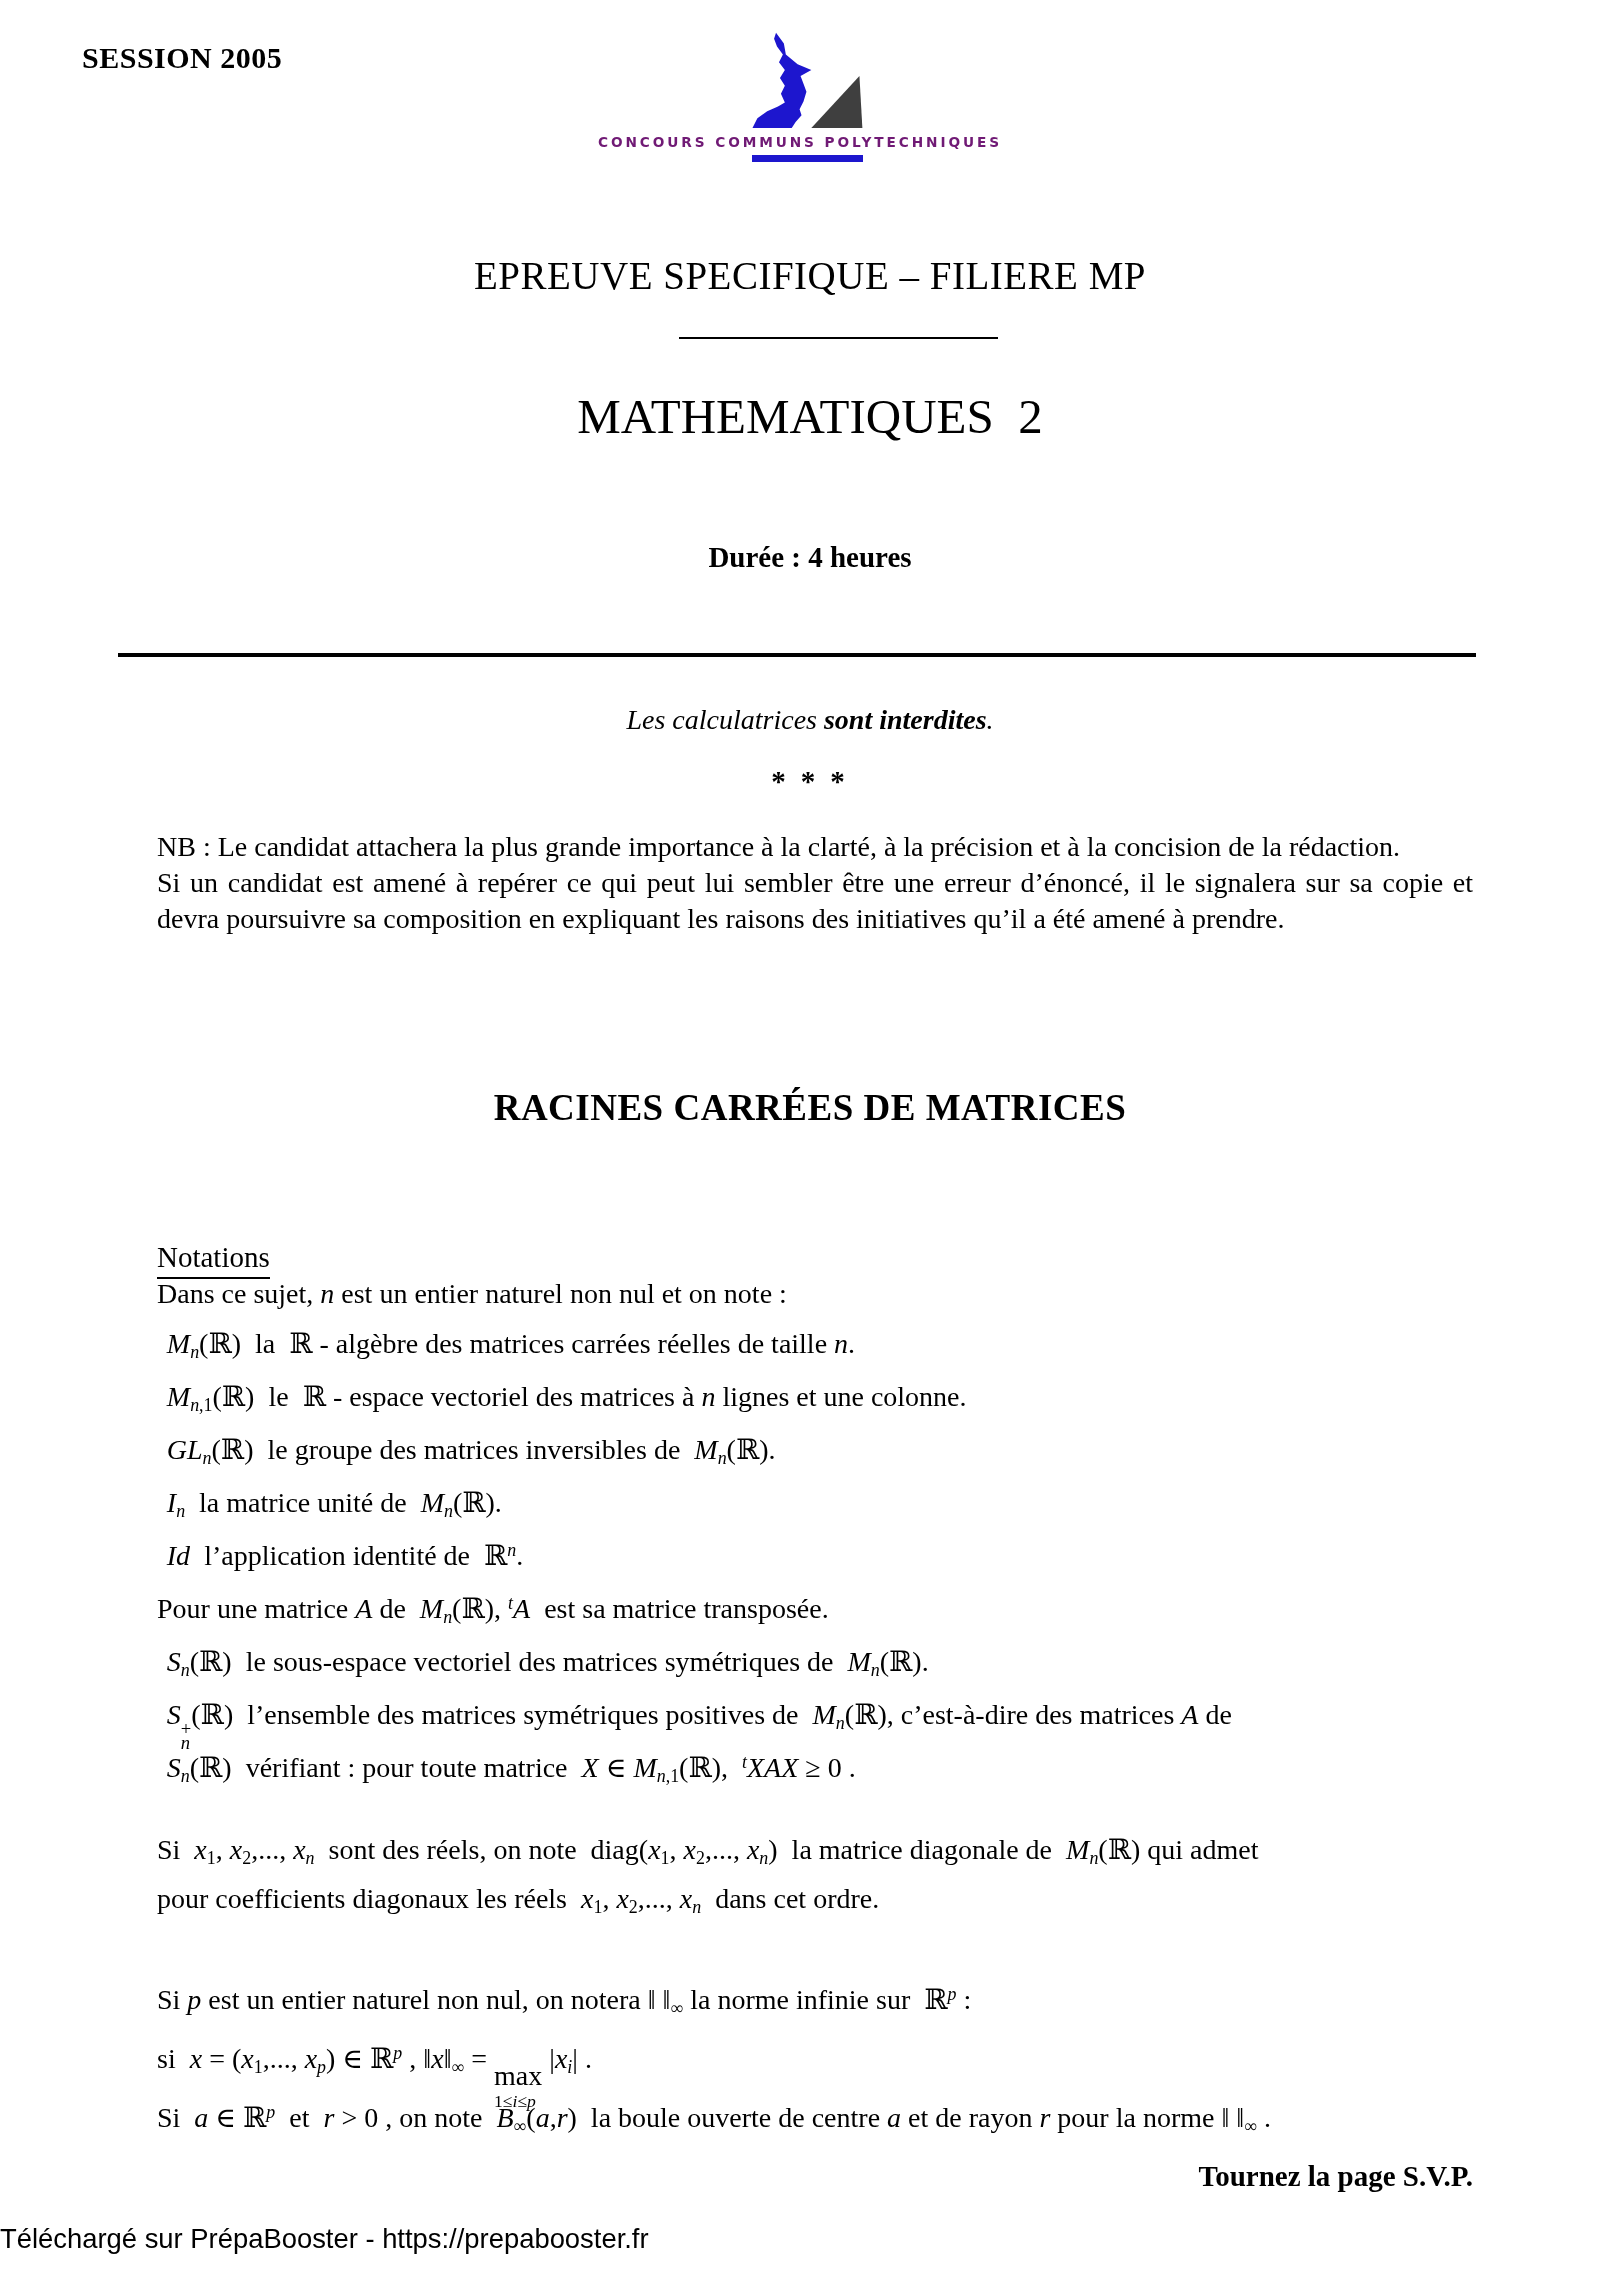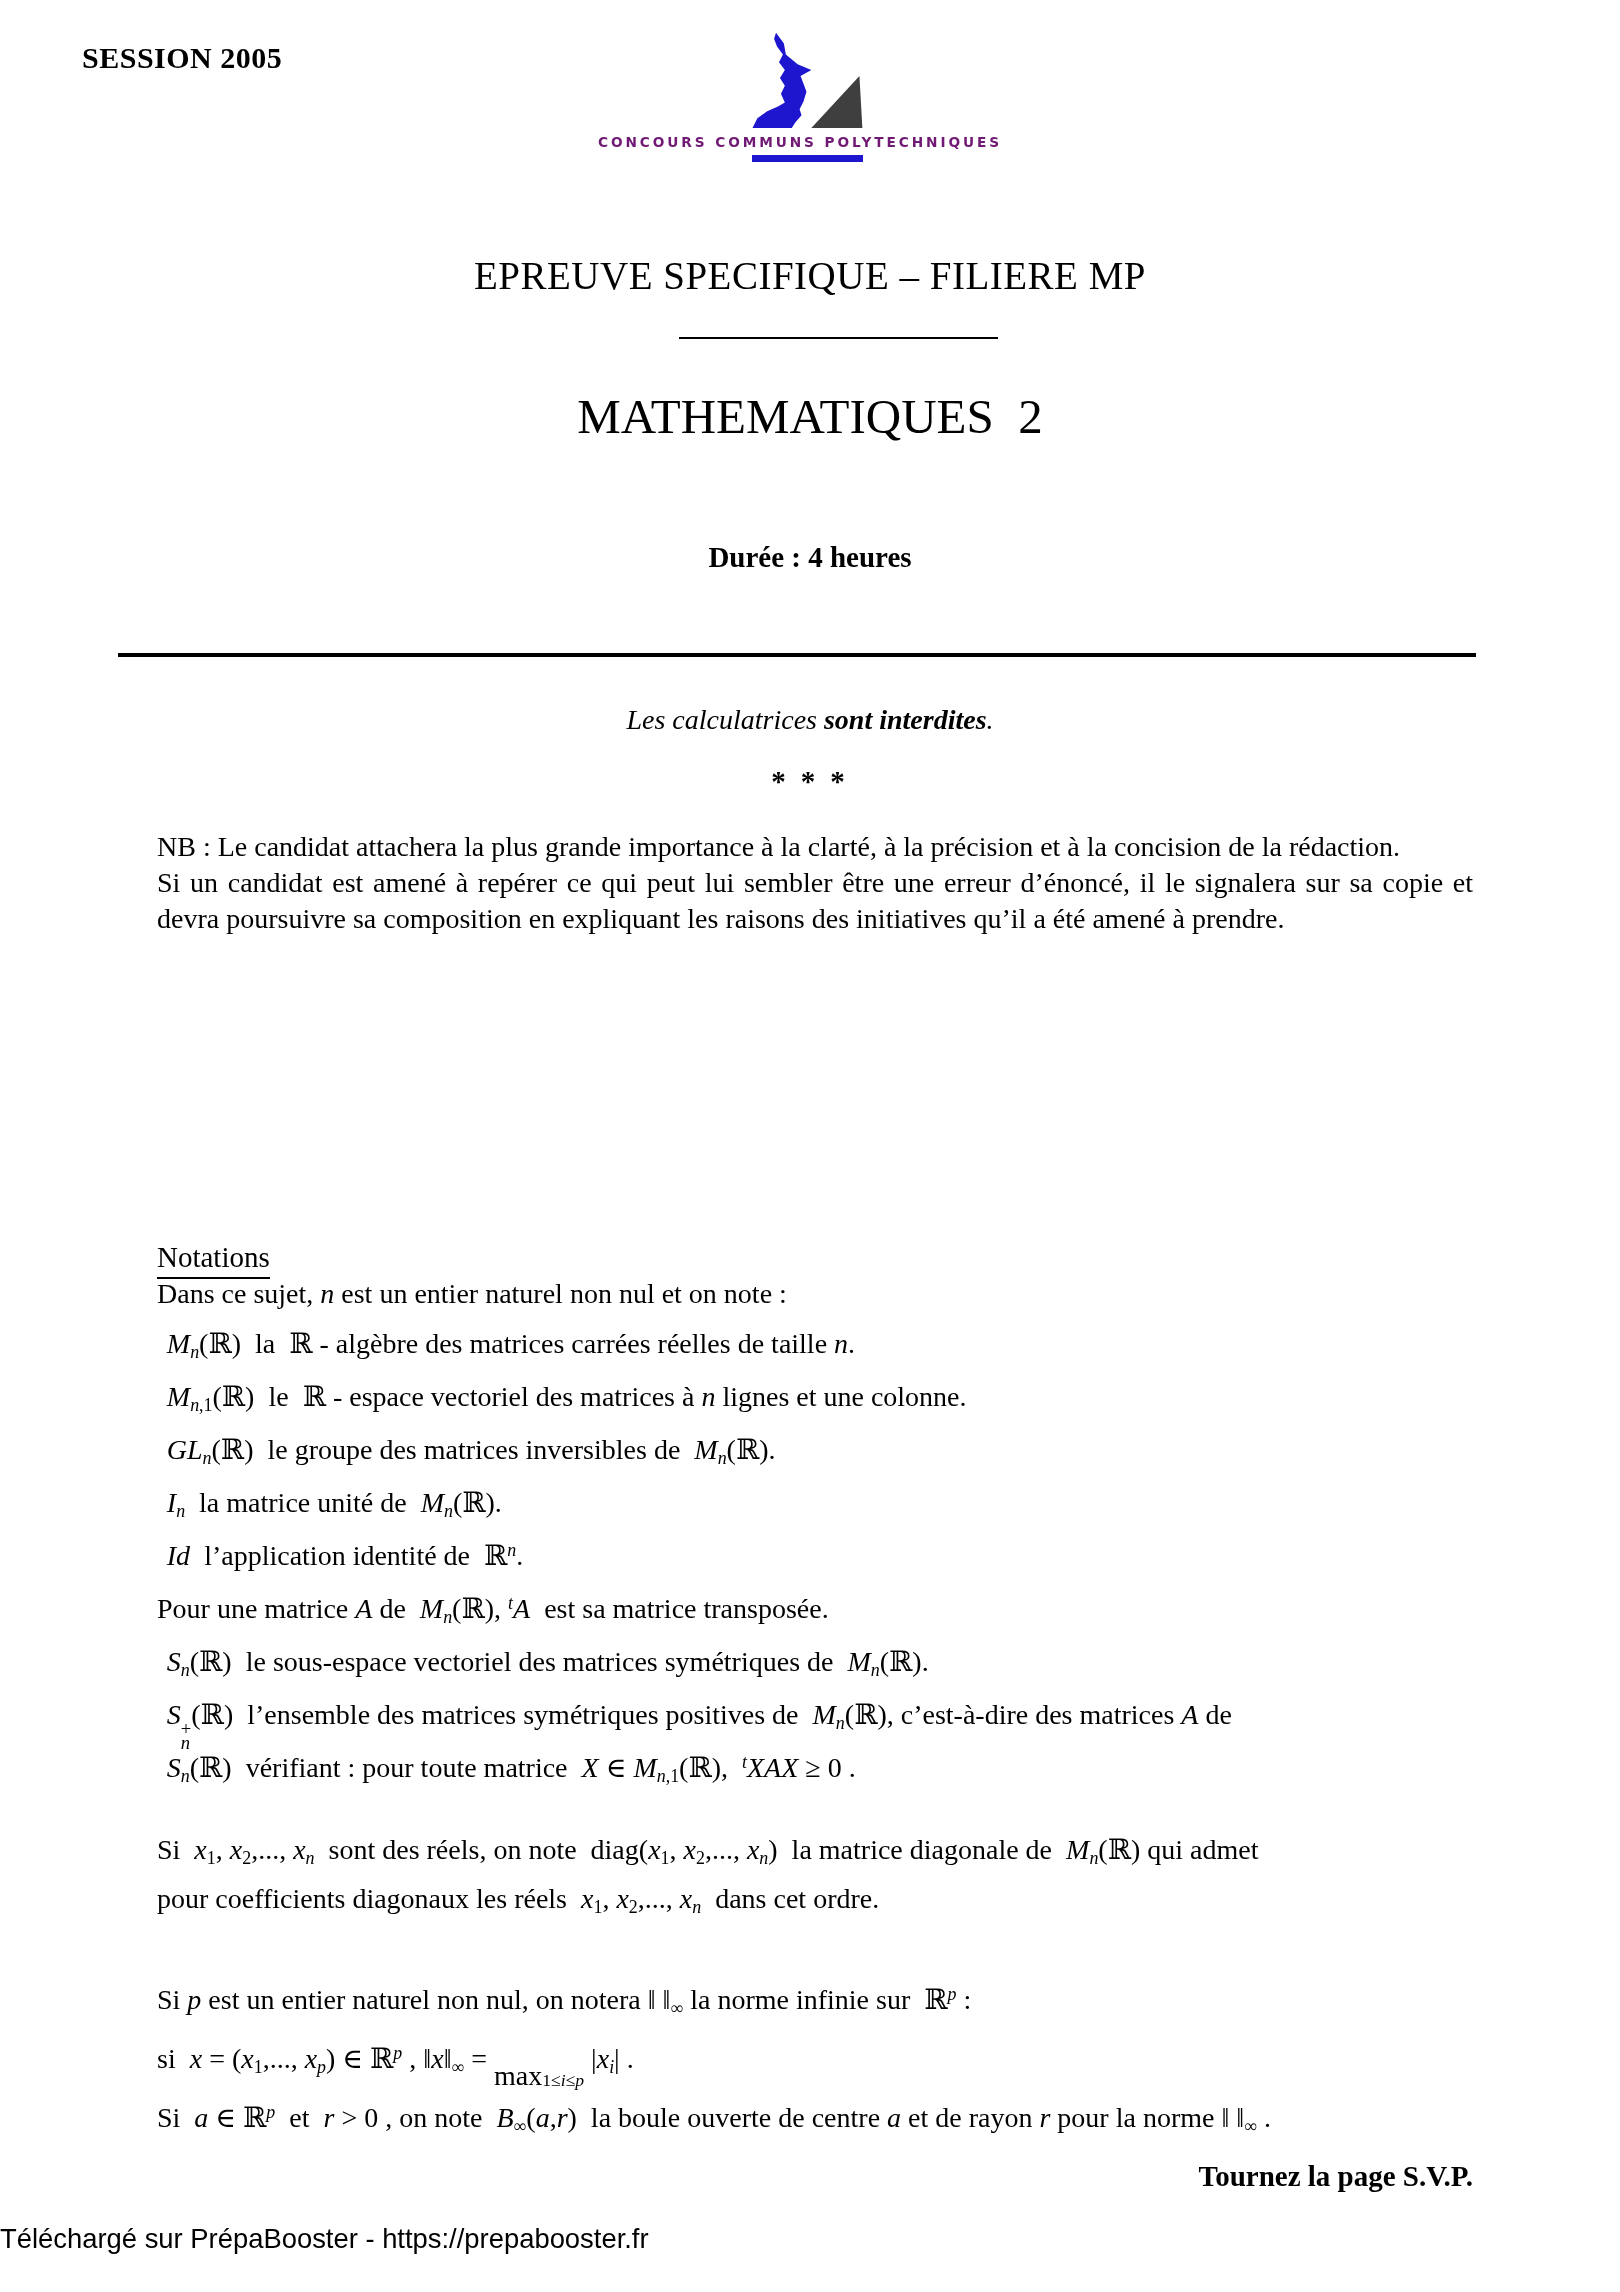--- a/index.html
+++ b/index.html
@@ -58,21 +58,21 @@
   .sitefooter{
     left:0;top:2223px;width:100%;text-align:left;
     font-family:"Liberation Sans","DejaVu Sans",sans-serif;font-size:27.4px;
   }
 
   
   sub{font-size:0.64em;vertical-align:-0.28em;line-height:0;}
   sup{font-size:0.64em;vertical-align:0.5em;line-height:0;}
   .supsub{display:inline-flex;flex-direction:column;align-items:flex-start;
           vertical-align:-10.8px;font-size:18.6px;line-height:13.7px;font-style:normal;}
-  .limop{display:inline-flex;flex-direction:row;align-items:flex-end;
+  .limop{display:inline-flex;flex-direction:column;align-items:flex-start;
          vertical-align:-16.7px;line-height:1;}
   .limop .lim{font-size:17.6px;margin-top:2.9px;line-height:1;}
 </style>
 </head>
 <body>
 
 <div class="page">
 
   <div class="abs session">SESSION 2005</div>
 
@@ -91,20 +91,21 @@
   <div class="abs rule"></div>
 
   <div class="abs calc bodytxt"><i>Les calculatrices <b>sont interdites</b>.</i></div>
   <div class="abs stars">* * *</div>
 
   <div class="abs nb bodytxt">
     <p>NB :  Le candidat attachera la plus grande importance à la clarté, à la précision et à la concision de la rédaction.</p>
     <p>Si un candidat est amené à repérer ce qui peut lui sembler être une erreur d’énoncé, il le signalera sur sa copie et devra poursuivre sa composition en expliquant les raisons des initiatives qu’il a été amené à prendre.</p>
   </div>
 
+  <div class="abs main-title">RACINES CARRÉES DE MATRICES</div>
 
   <div class="abs notations">
     <span>Notations</span>
   </div>
 
   <div class="abs nlist bodytxt">
     <div class="intro">Dans ce sujet, <i>n</i> est un entier naturel non nul et on note :</div>
     <div class="nline ind"><i>M</i><sub><i>n</i></sub>(ℝ)&nbsp; la&nbsp; ℝ - algèbre des matrices carrées réelles de taille <i>n</i>.</div>
     <div class="nline ind"><i>M</i><sub><i>n</i>,1</sub>(ℝ)&nbsp; le&nbsp; ℝ - espace vectoriel des matrices à <i>n</i> lignes et une colonne.</div>
     <div class="nline ind"><i>GL</i><sub><i>n</i></sub>(ℝ)&nbsp; le groupe des matrices inversibles de&nbsp; <i>M</i><sub><i>n</i></sub>(ℝ).</div>

